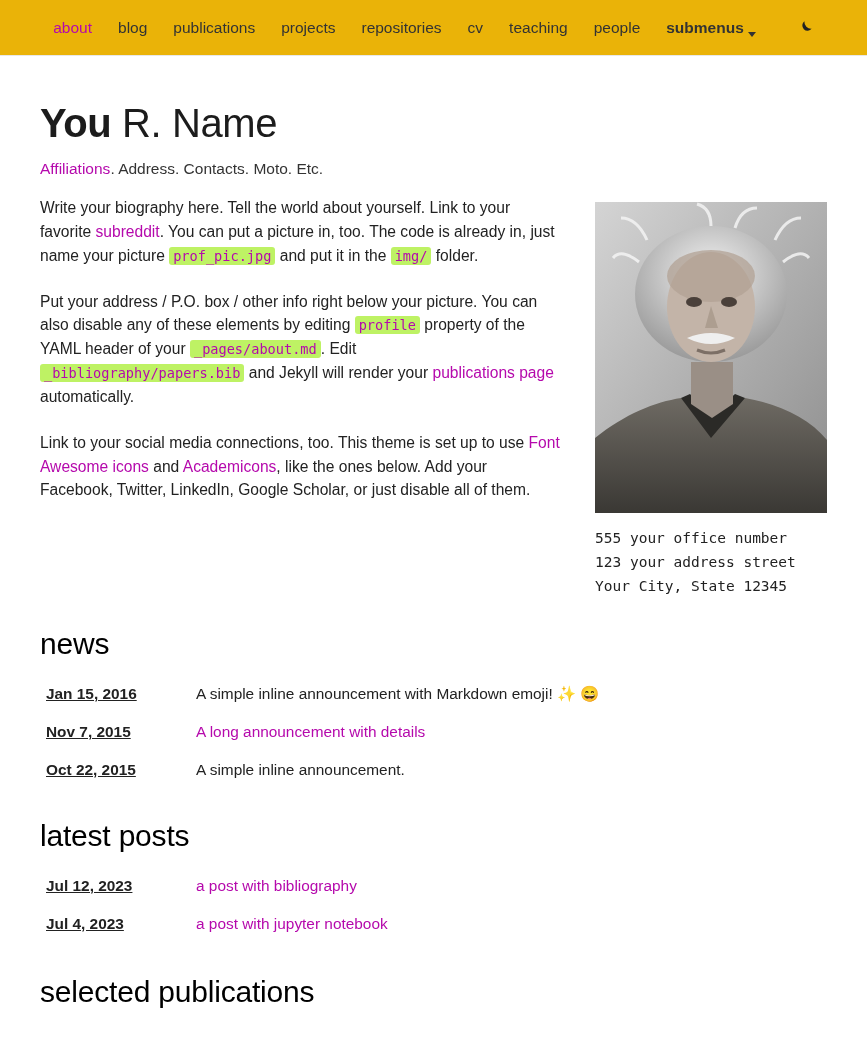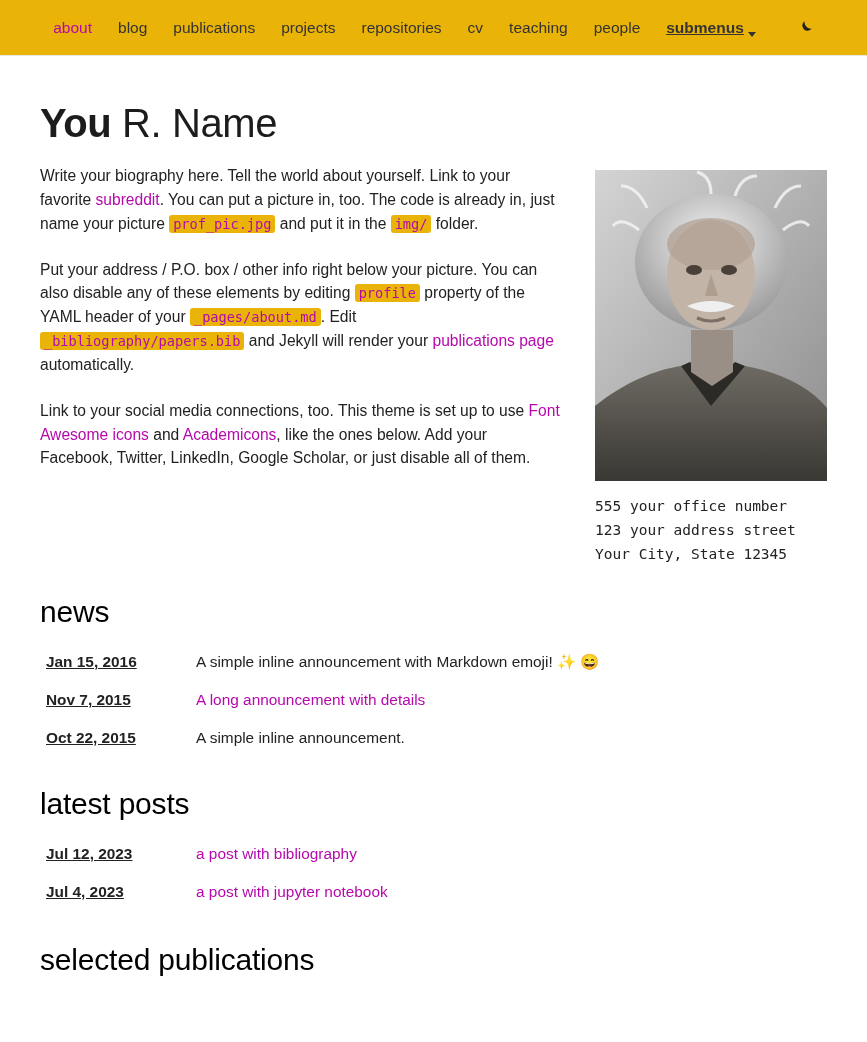--- a/index.html
+++ b/index.html
@@ -36,21 +36,20 @@
     white-space: nowrap;
   }
   .nav-link.active { color: #b509ac; }
   .nav-dropdown {
     display: flex;
     align-items: flex-end;
     gap: 4px;
     color: #333;
     cursor: pointer;
     font-weight: 600;
-    text-decoration: underline;
   }
   .caret {
     width: 0; height: 0;
     border-left: 4px solid transparent;
     border-right: 4px solid transparent;
     border-top: 5px solid #333;
     display: inline-block;
     margin-top: 3px;
   }
   .mode-toggle {
@@ -117,21 +116,21 @@
     font-size: 15.6px;
     line-height: 1.53;
     color: #222;
     max-width: 520px;
   }
   .bio a { color: #b509ac; }
   code.inline {
     font-family: "DejaVu Sans Mono", monospace;
     font-size: 13.6px;
     color: #b509ac;
-    background: #eab308;
+    background: #bef264;
     padding: 1px 4px;
     border-radius: 3px;
   }
 
   h2.section {
     font-size: 30px;
     font-weight: 400;
     color: #000000;
     margin: 0 0 14px 0;
     letter-spacing: -0.2px;
@@ -186,20 +185,23 @@
     </div>
   </div>
 </div>
 
 <div class="container">
 
   <h1 class="title">
     <b>You</b><span> R. Name</span>
   </h1>
 
+  <p class="subtitle">
+    <a>Affiliations</a><span>. Address. Contacts. Moto. Etc.</span>
+  </p>
 
   <div class="content-wrap">
 
     <div class="profile-block">
       <div class="profile-img">
         <svg width="232" height="311" viewBox="0 0 232 311" aria-hidden="true">
           <defs>
             <linearGradient id="bg" x1="0" y1="0" x2="1" y2="1">
               <stop offset="0%" stop-color="#d4d4d4"></stop>
               <stop offset="100%" stop-color="#8d8d8d"></stop>

